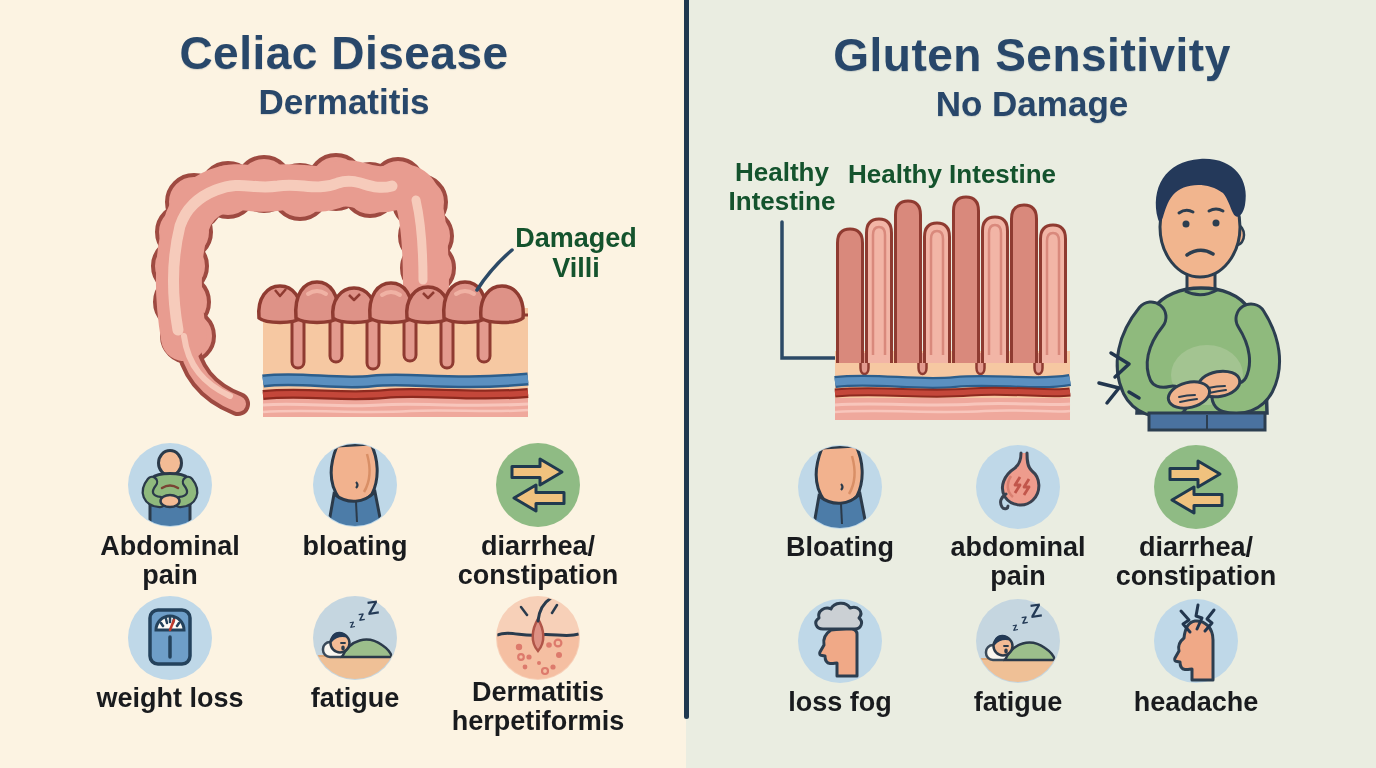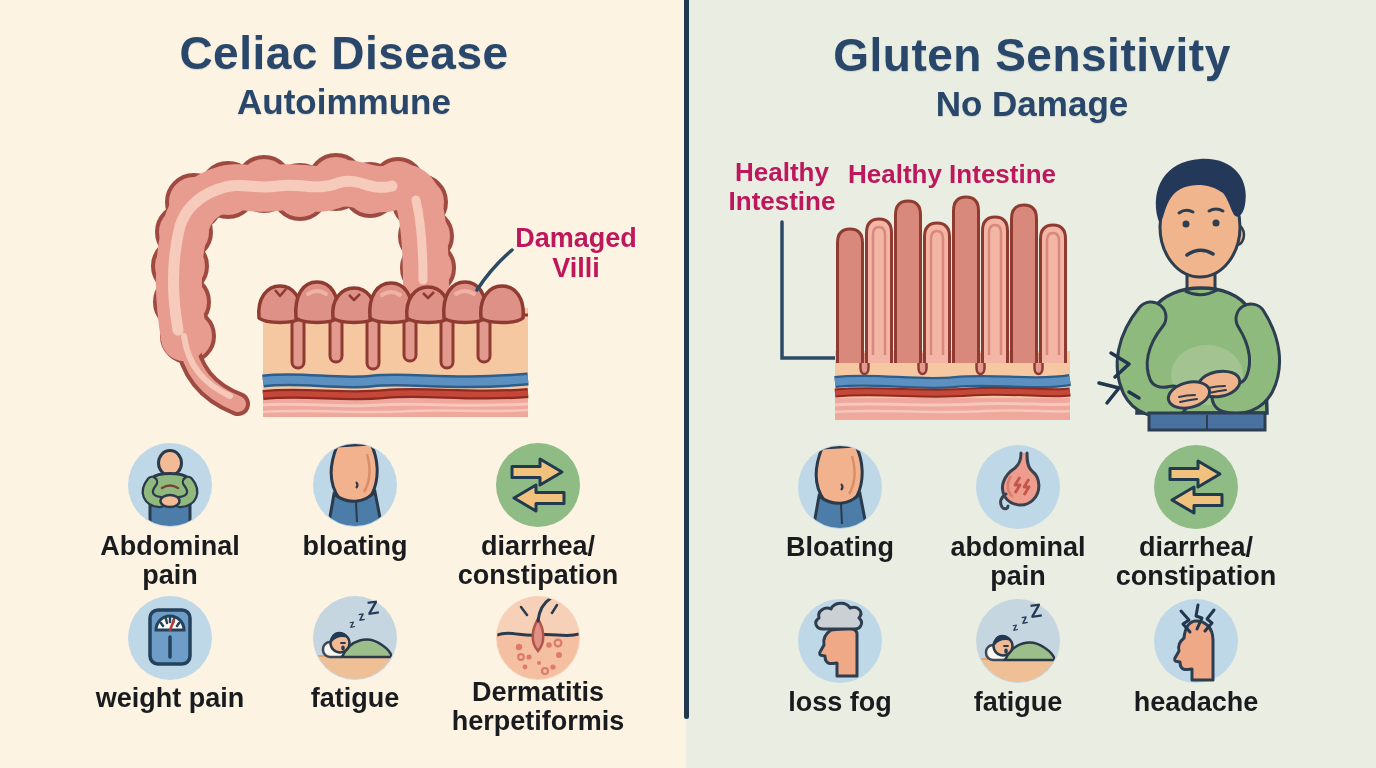--- a/index.html
+++ b/index.html
@@ -4,21 +4,21 @@
 <style>
   html,body{margin:0;padding:0;background:#ddd;}
   .stage{position:relative;width:1376px;height:768px;overflow:hidden;
          font-family:"Liberation Sans","DejaVu Sans",sans-serif;}
   .bg-half{position:absolute;top:0;height:768px;}
   .bg-left{left:0;width:686px;background:#FCF3E2;}
   .bg-right{left:686px;width:690px;background:#EAEDE1;}
   .divider{position:absolute;left:684px;top:0;width:5px;height:719px;background:#1F3850;border-radius:0 0 3px 3px;}
   .title{position:absolute;width:688px;text-align:center;font-size:46px;font-weight:700;color:#28476A;letter-spacing:.5px;text-shadow:0 1px 1px rgba(40,60,90,.18);}
   .subtitle{position:absolute;width:688px;text-align:center;font-size:35px;font-weight:700;color:#28476A;text-shadow:0 1px 1px rgba(40,60,90,.15);}
-  .anno{position:absolute;text-align:center;font-weight:700;font-size:27px;line-height:1.1;color:#be185d;}
+  .anno{position:absolute;text-align:center;font-weight:700;font-size:27px;line-height:1.1;color:#14532d;}
   .label{position:absolute;text-align:center;font-weight:700;font-size:27px;line-height:1.07;color:#191B1E;}
   .footer{position:absolute;left:0;top:736px;width:1376px;text-align:center;font-size:25px;font-weight:700;color:#1B2B3D;}
   svg{position:absolute;overflow:visible;}
   svg text{font-family:"Liberation Sans","DejaVu Sans",sans-serif;font-weight:700;}
   .hiddefs{position:absolute;width:0;height:0;}
 </style>
 </head>
 <body>
 
 <div class="stage">
@@ -29,21 +29,21 @@
 
   <svg class="hiddefs" aria-hidden="true">
     <defs>
         <clipPath id="icoClip">
           <circle cx="43" cy="43" r="41"></circle>
         </clipPath>
       </defs>
   </svg>
 
   <div class="title" style="left:0;top:26px;">Celiac Disease</div>
-  <div class="subtitle" style="left:0;top:82px;">Autoimmune</div>
+  <div class="subtitle" style="left:0;top:82px;">Dermatitis</div>
 
   <svg style="left:120px;top:140px;" width="560" height="290" viewBox="0 0 560 290">
     <g>
       <g fill="#E89C90" stroke="#9E4A41" stroke-width="4">
         <circle cx="64" cy="92" r="27"></circle>
           <circle cx="60" cy="126" r="27"></circle>
           <circle cx="62" cy="162" r="27"></circle>
           <circle cx="68" cy="196" r="26"></circle>
         <circle cx="74" cy="62" r="27"></circle>
         <circle cx="108" cy="50" r="27"></circle>
@@ -337,21 +337,21 @@
     <g fill="none" stroke="#22364E" stroke-width="3" stroke-linejoin="round" stroke-linecap="round">
       <path d="M 28,13 L 36,22 L 30,26 L 37,34"></path>
       <path d="M 45,7 L 43,18 L 49,20 L 44,31"></path>
       <path d="M 61,12 L 54,21 L 59,25 L 52,33"></path>
     </g>
   </svg>
 
   <div class="label" style="left:75px;top:532px;width:190px;">Abdominal pain</div>
   <div class="label" style="left:265px;top:532px;width:180px;">bloating</div>
   <div class="label" style="left:438px;top:532px;width:200px;">diarrhea/ constipation</div>
-  <div class="label" style="left:75px;top:684px;width:190px;">weight pain</div>
+  <div class="label" style="left:75px;top:684px;width:190px;">weight loss</div>
   <div class="label" style="left:265px;top:684px;width:180px;">fatigue</div>
   <div class="label" style="left:433px;top:678px;width:210px;">Dermatitis herpetiformis</div>
 
   <div class="label" style="left:750px;top:533px;width:180px;">Bloating</div>
   <div class="label" style="left:928px;top:533px;width:180px;">abdominal pain</div>
   <div class="label" style="left:1096px;top:533px;width:200px;">diarrhea/ constipation</div>
   <div class="label" style="left:750px;top:688px;width:180px;">loss fog</div>
   <div class="label" style="left:928px;top:688px;width:180px;">fatigue</div>
   <div class="label" style="left:1106px;top:688px;width:180px;">headache</div>
 

